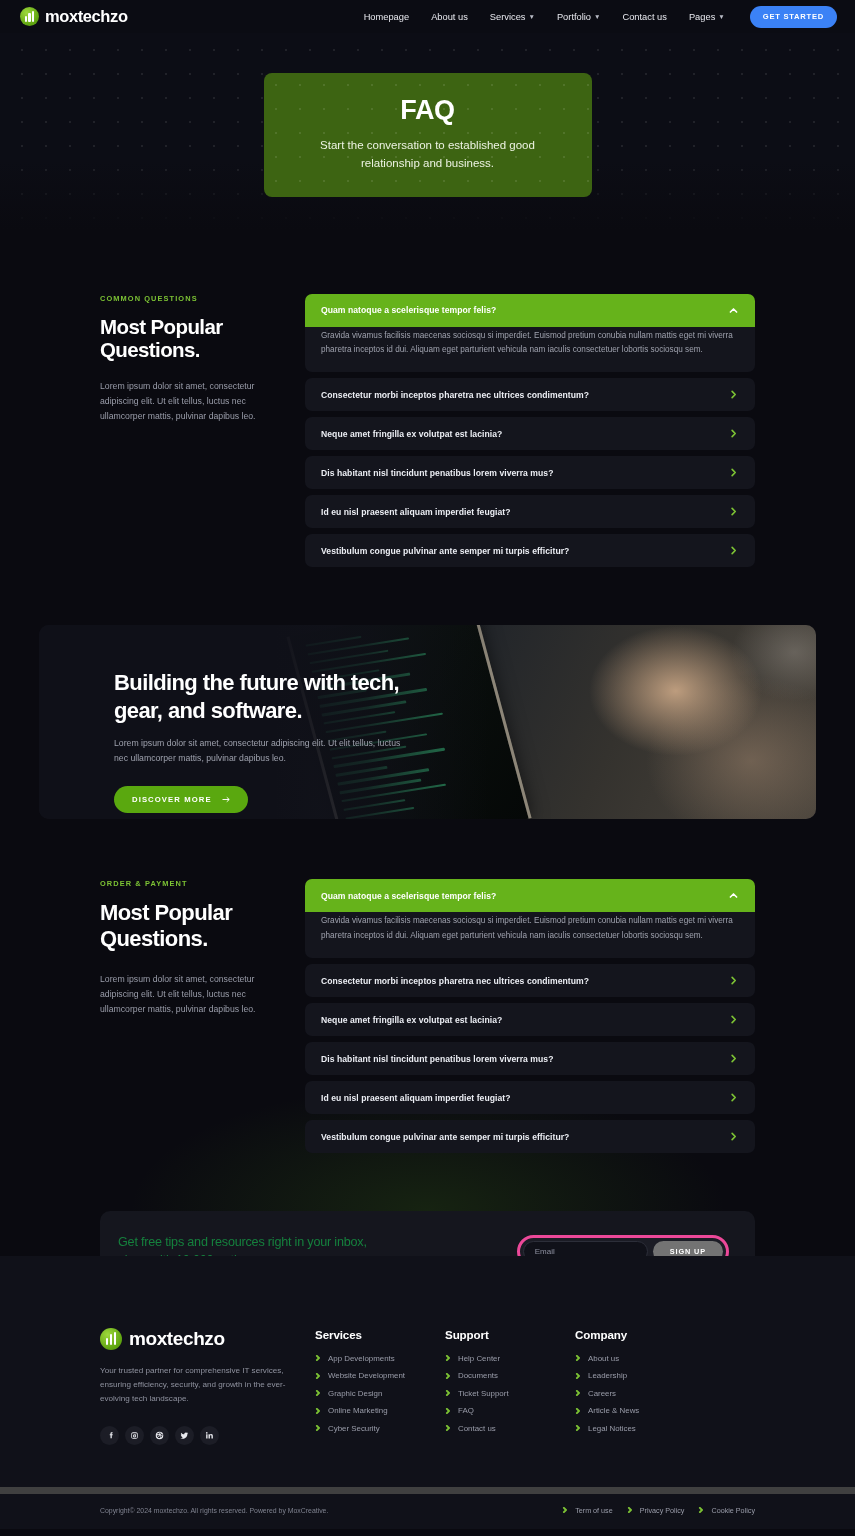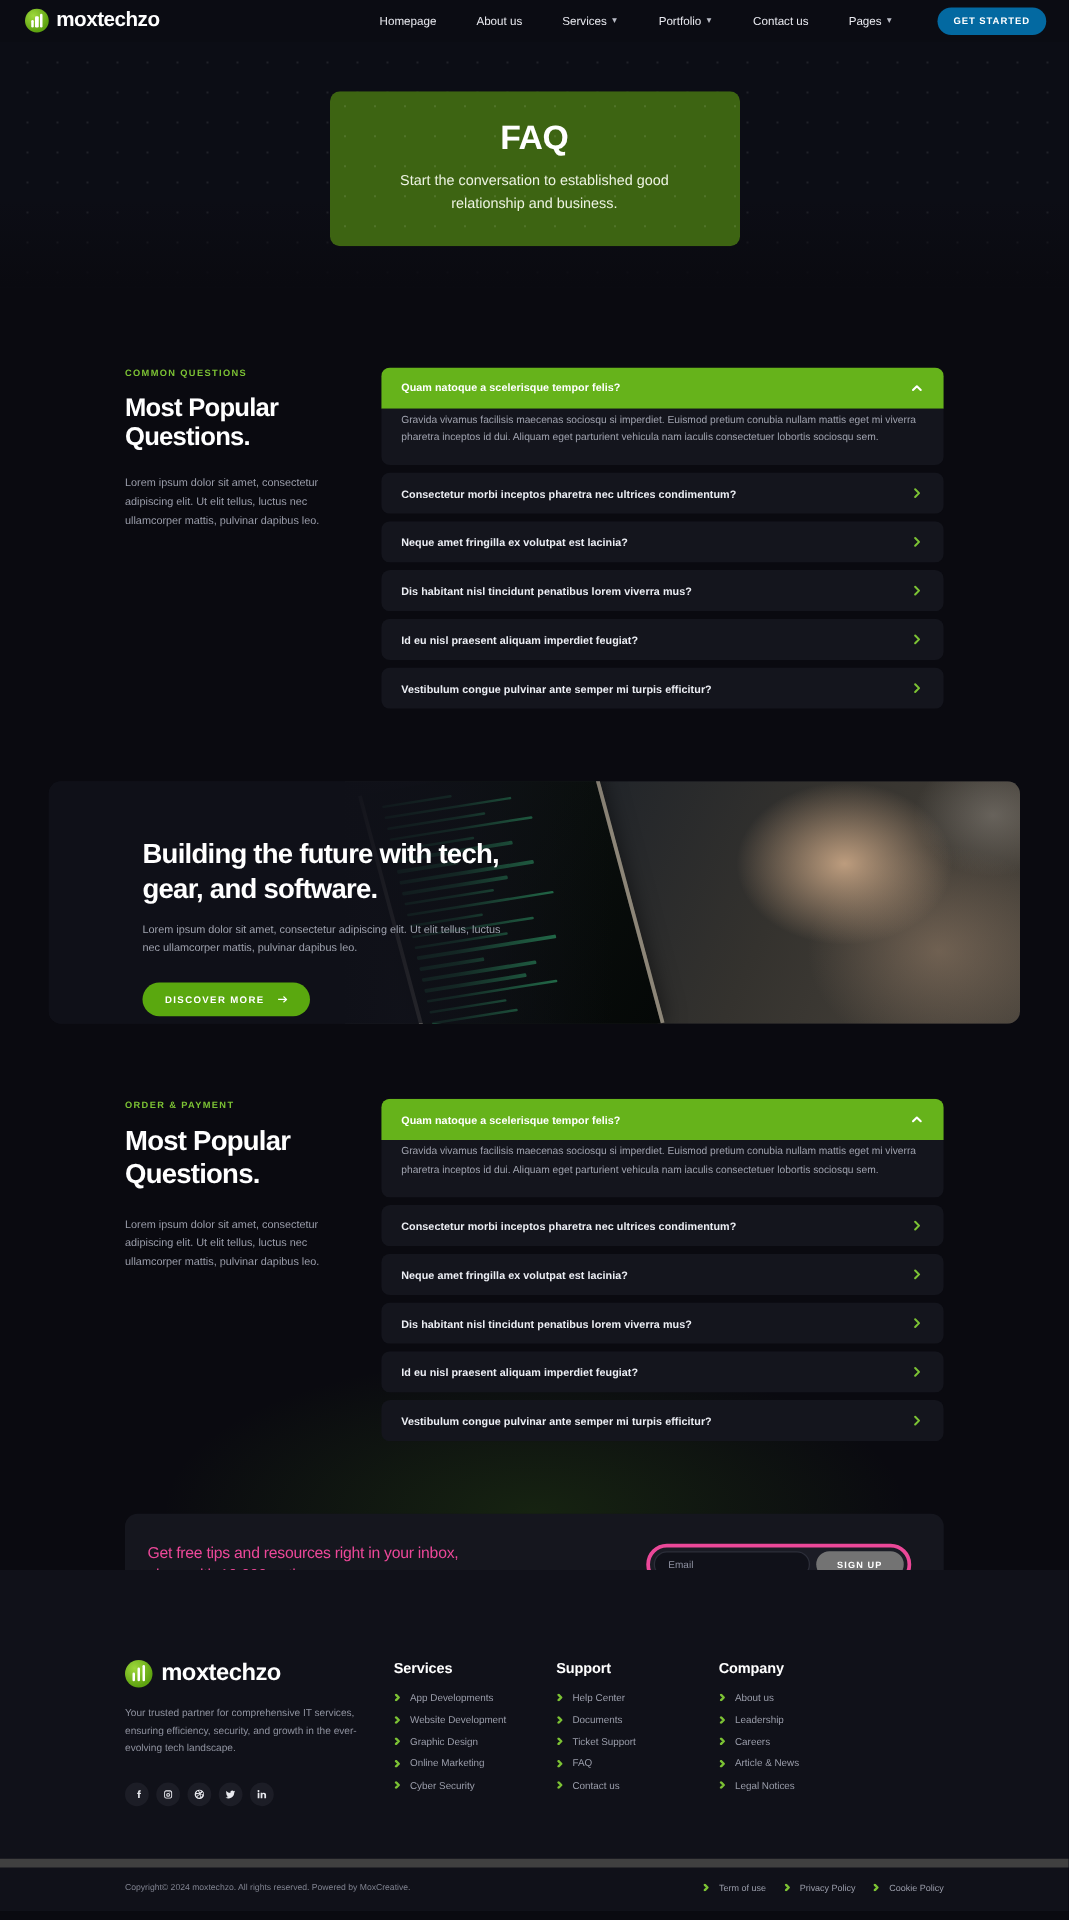--- a/index.html
+++ b/index.html
@@ -40,28 +40,28 @@
     background:radial-gradient(circle at 35% 30%, #9ed83c, #5ea310 70%);
     display:flex; align-items:flex-end; justify-content:center; gap:1.5px;
     padding-bottom:4px;
   }
   .brand-mark i { display:block; width:2.2px; background:#fff; border-radius:1px; }
   .brand-mark i:nth-child(1){ height:6px; }
   .brand-mark i:nth-child(2){ height:9px; }
   .brand-mark i:nth-child(3){ height:11px; }
   .brand-name { font-size:16.5px; font-weight:700; letter-spacing:-0.4px; color:#fff; }
 
-  .nav { margin-left:auto; display:flex; align-items:center; gap:32px; }
+  .nav { margin-left:auto; display:flex; align-items:center; gap:22px; }
   .nav-item {
     font-size:9.3px; color:#e8e9ef; white-space:nowrap;
     display:flex; align-items:center; gap:3px; cursor:pointer;
   }
   .caret { font-size:6.5px; color:#b9bcc6; line-height:1; transform:translateY(1px); }
   .btn-started {
-    background:#0369a1; color:#fff; font-size:7.6px; font-weight:700;
+    background:#3b82f6; color:#fff; font-size:7.6px; font-weight:700;
     letter-spacing:0.75px; border:none; border-radius:20px;
     padding:6.5px 13px; cursor:pointer; margin-left:3px;
   }
 
   
   .hero-wrap { position:relative; z-index:2; padding-top:40px; }
   .hero {
     width:328px; margin:0 auto; border-radius:8px;
     background-color:#3d6412;
     background-image:radial-gradient(circle, rgba(255,255,255,0.10) 0.9px, transparent 1px);
@@ -149,21 +149,21 @@
     pointer-events:none;
   }
 
   
   .news-wrap { position:relative; z-index:3; padding:0 100px; }
   .news {
     background:#15161e; border-radius:10px;
     display:flex; align-items:center; justify-content:space-between;
     padding:22px 26px 22px 18px;
   }
-  .news h3 { font-size:12.6px; font-weight:400; line-height:1.45; color:#ec4899; letter-spacing:-0.2px; }
+  .news h3 { font-size:12.6px; font-weight:400; line-height:1.45; color:#15803d; letter-spacing:-0.2px; }
   .news-form {
     display:flex; align-items:center; gap:0; background:#1b1c25;
     border:3px solid #ec4899; border-radius:20px; padding:3px;
   }
   .news-input {
     background:#101119; border:1px solid #2c2e39; border-radius:16px;
     height:21px; width:125px; padding:0 11px;
     color:#d6d8e0; font-size:8px; font-family:"Liberation Sans", sans-serif;
     outline:none;
   }

